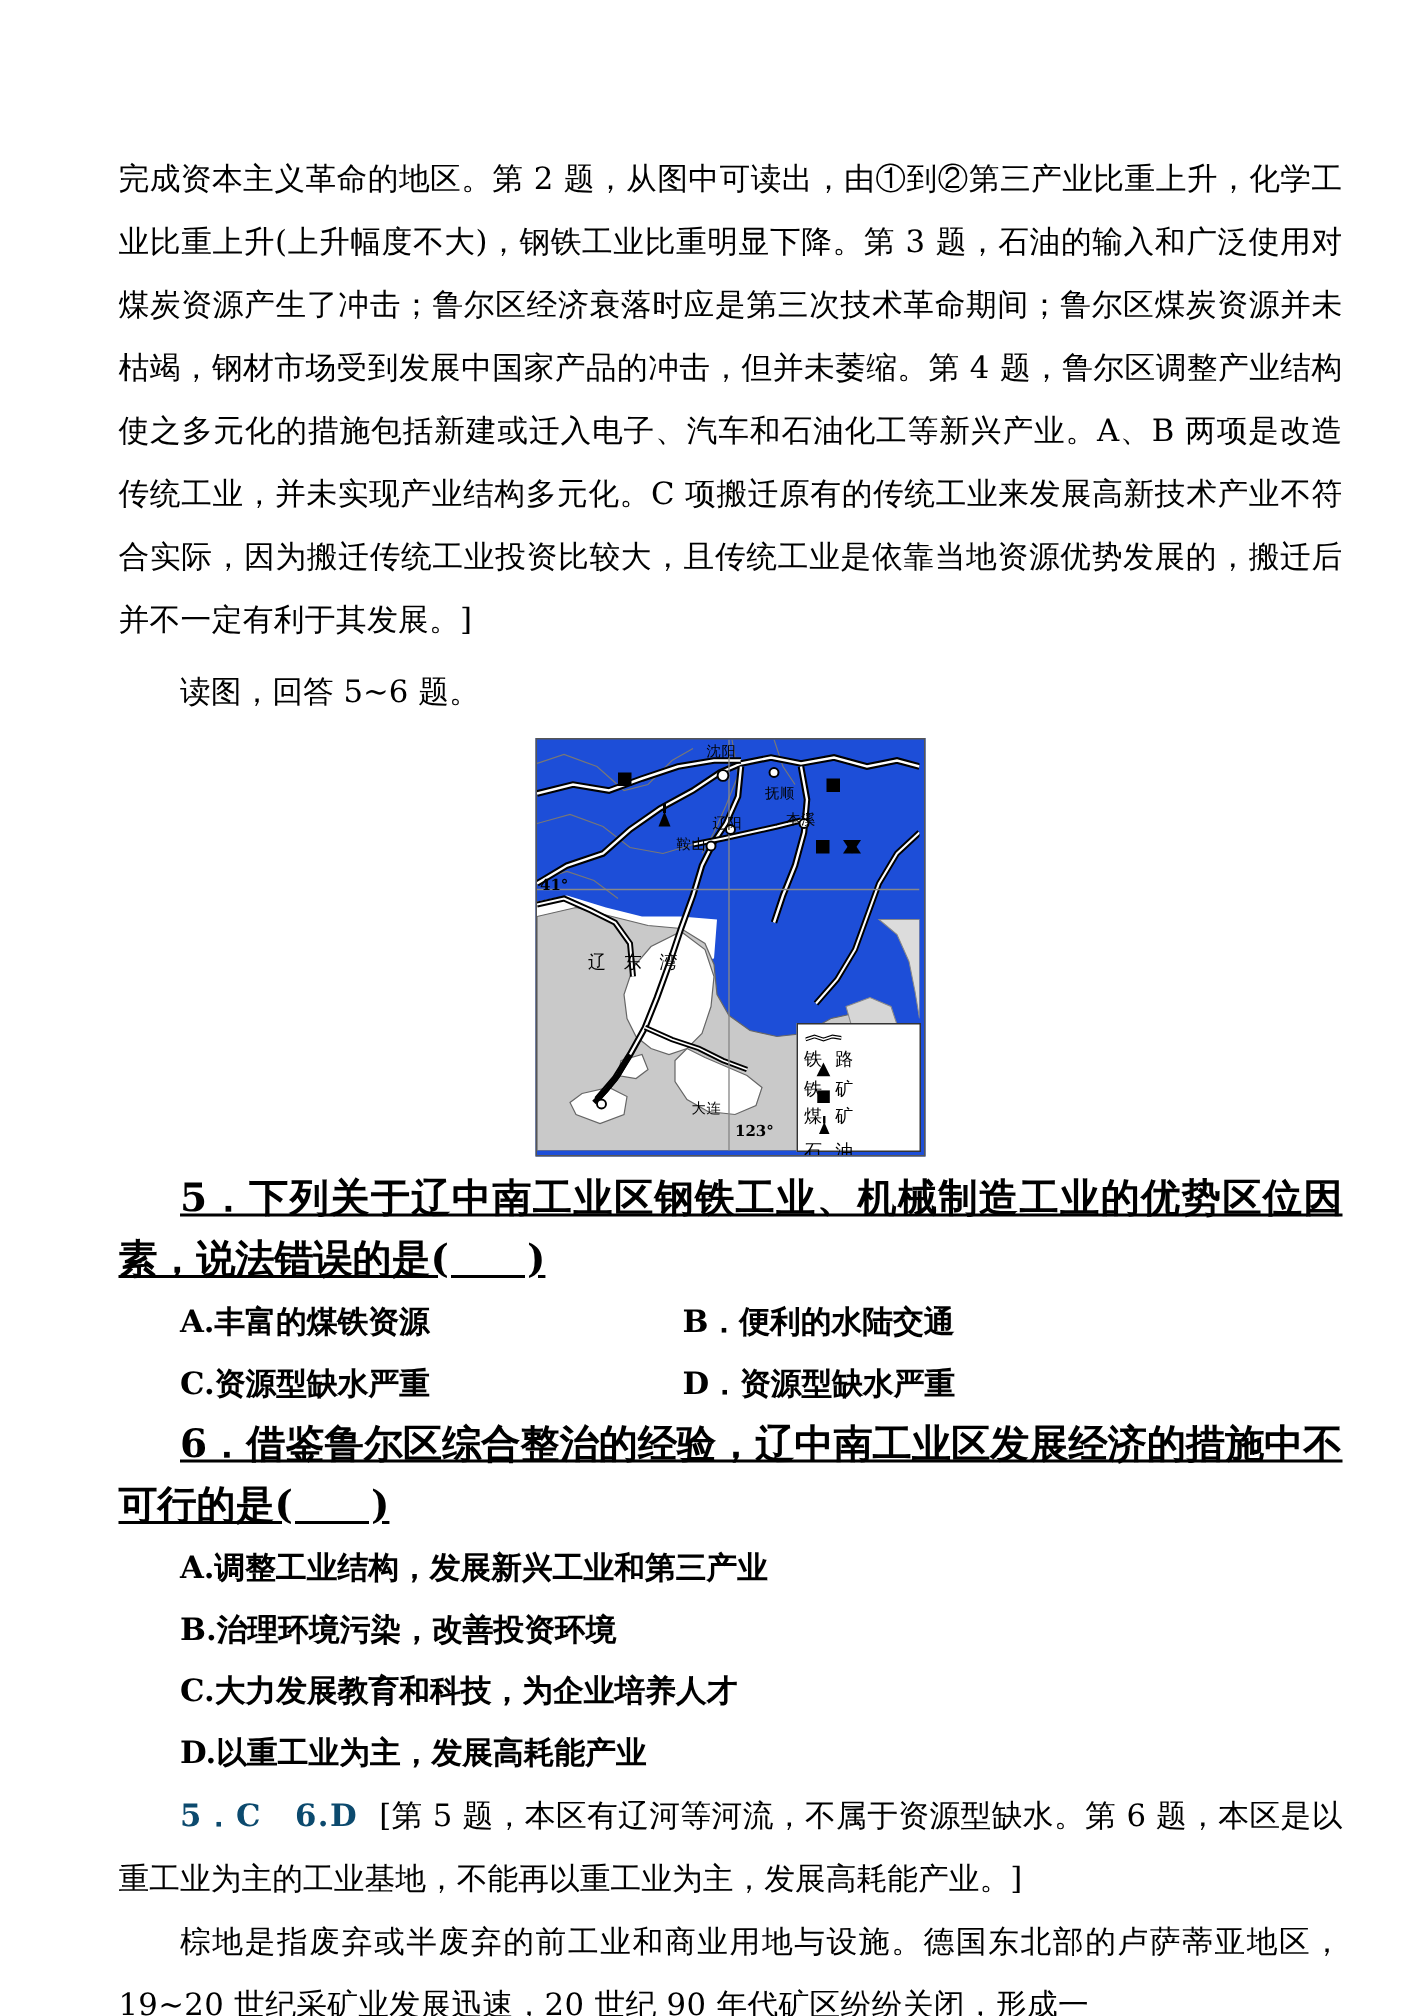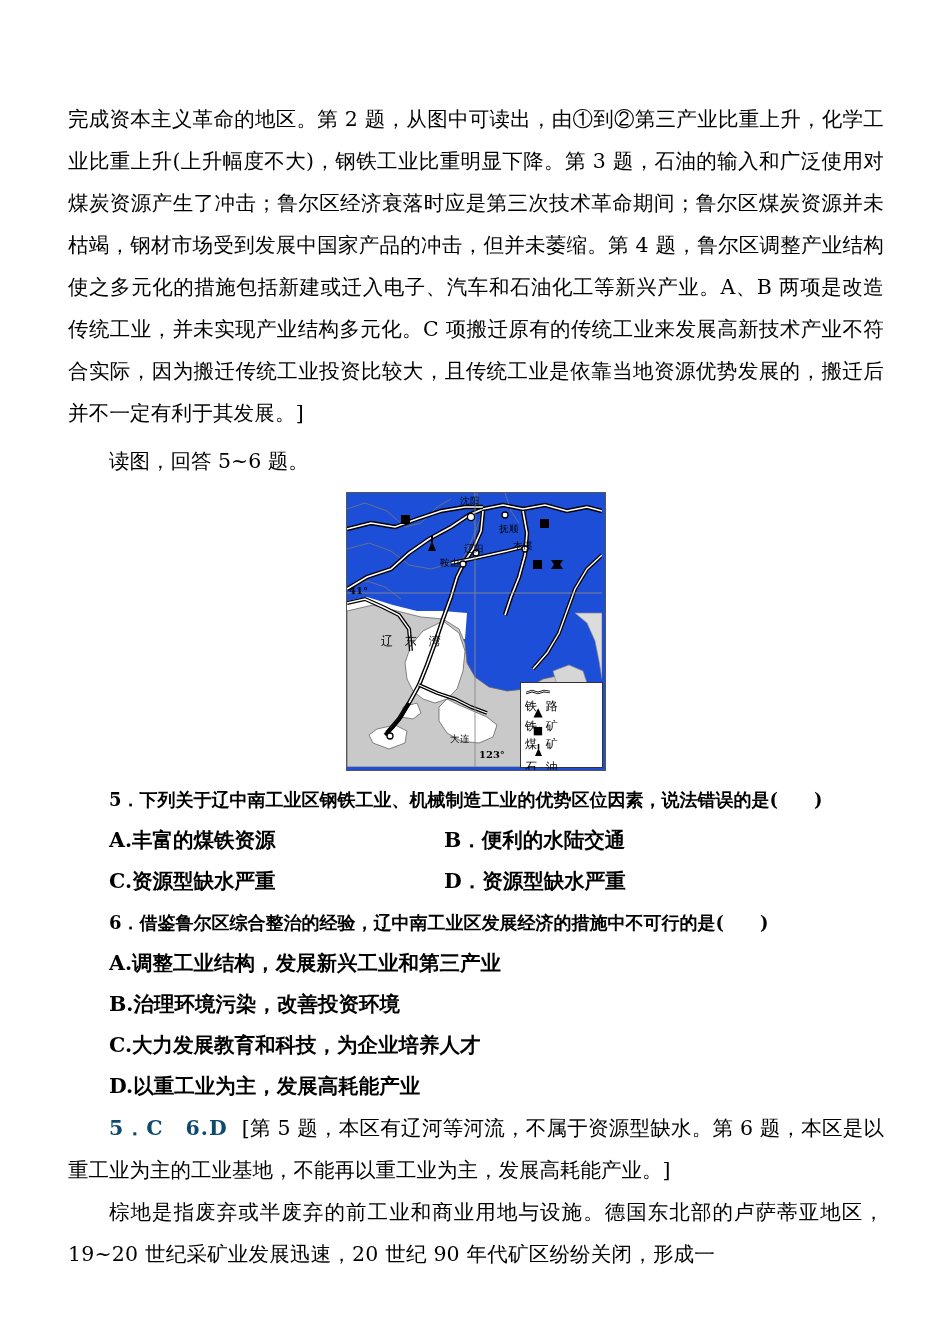--- a/index.html
+++ b/index.html
@@ -10,21 +10,21 @@
   body {
     width: 950px;
     height: 1344px;
     font-family: "DejaVu Serif", "Liberation Serif", serif;
     color: #000000;
     position: relative;
     overflow: hidden;
   }
   .page {
     position: absolute;
-    left: 0; top: 0;
+    left: 11px; top: 0;
     width: 928px;
     height: 1344px;
     box-sizing: border-box;
     padding: 0;
   }
   .content {
     position: absolute;
     left: 68px;
     top: 98px;
     width: 816px;
@@ -48,27 +48,28 @@
     font-size: 20.5px;
     line-height: 42px;
     font-weight: normal;
     text-indent: 41px;
     margin: 0;
     padding-top: 6px;
   }
 
   
   .q-stem {
-    font-size: 18px;
+    font-size: 26px;
     line-height: 41px;
     font-weight: bold;
     text-indent: 41px;
     text-align: justify;
     text-justify: inter-ideograph;
     margin: 0;
+    text-decoration: underline;
   }
   .opt-row {
     display: flex;
     font-size: 20.5px;
     line-height: 41px;
     font-weight: bold;
     padding-left: 41px;
   }
   .opt-row .opt {
     width: 335px;

